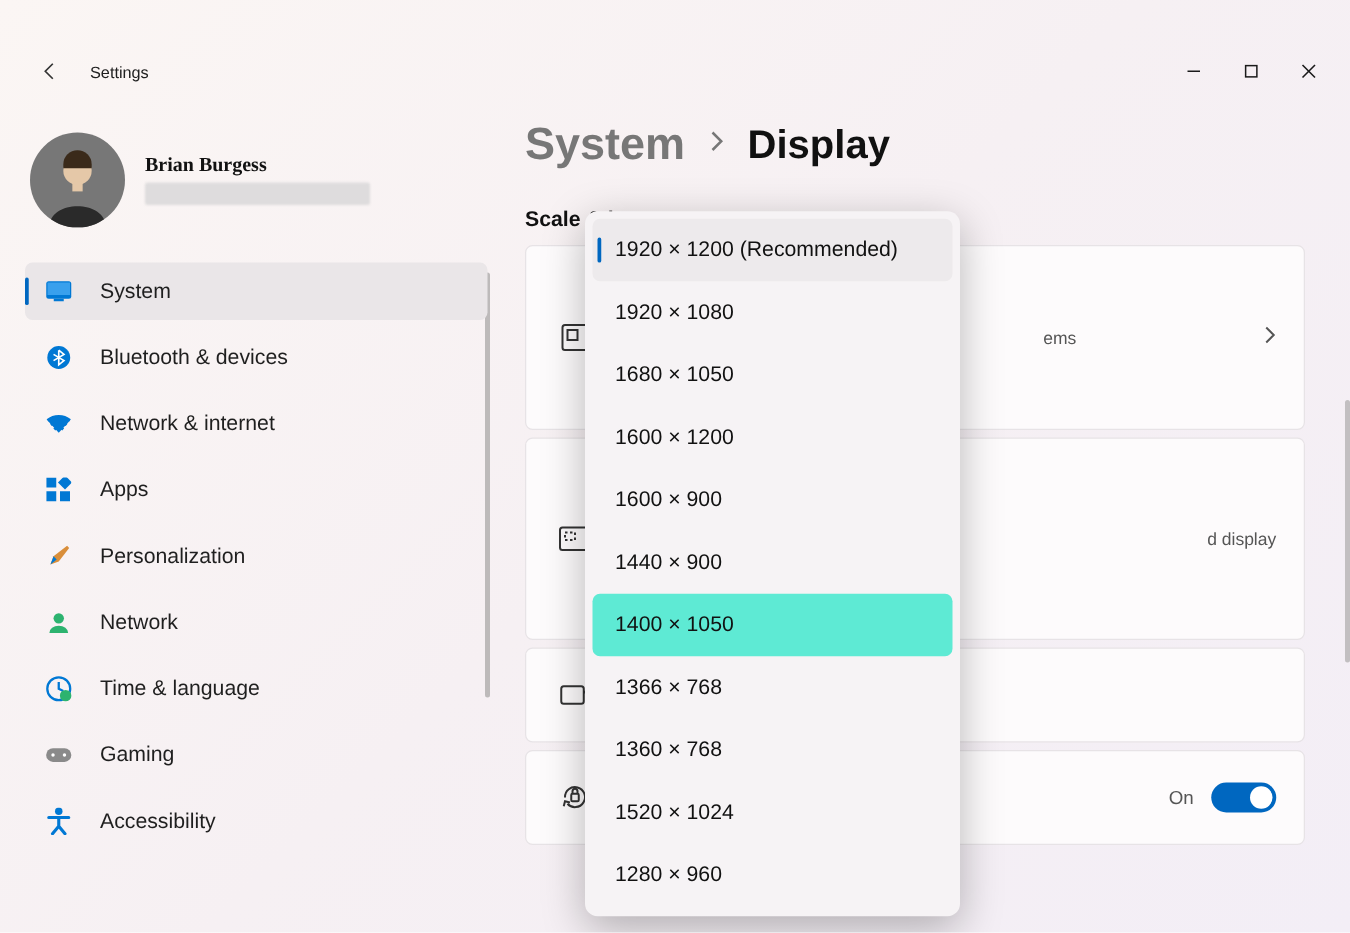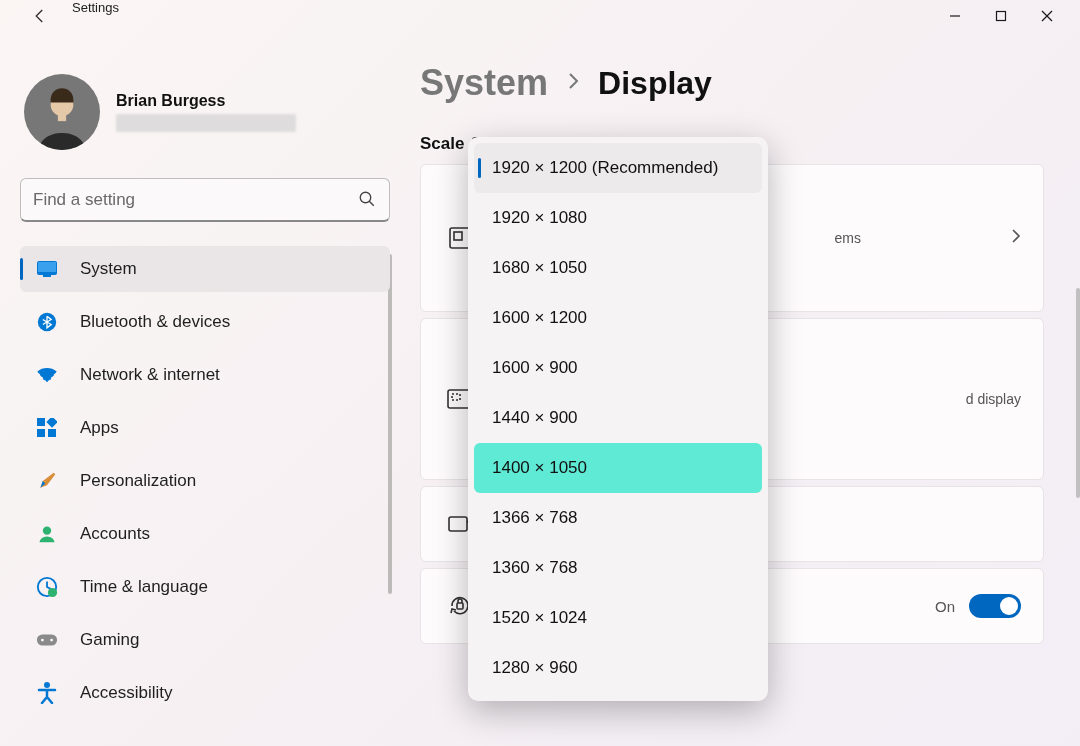--- a/index.html
+++ b/index.html
@@ -3,36 +3,36 @@
 <meta charset="utf-8">
 <style>
   * { box-sizing: border-box; margin: 0; padding: 0; font-family: "Segoe UI", -apple-system, sans-serif; }
   html,body { width:1080px; height:746px; overflow:hidden; }
   body {
     background: linear-gradient(135deg, #fbf6f4 0%, #f6f0f3 50%, #f3eef6 100%);
     position: relative;
   }
 
   
-  .titlebar { height: 50px; display:flex; align-items:flex-start; padding: 0 10px 0 24px; }
+  .titlebar { height: 50px; display:flex; align-items:center; padding: 0 10px 0 24px; margin-top: 32px; }
   .back-arrow { width:32px; height:32px; display:flex; align-items:center; justify-content:center; border-radius:4px; cursor:pointer; }
   .app-title { margin-left:16px; font-size:13px; font-weight:400; color:#202020; }
   .win-controls { margin-left:auto; display:flex; gap:0; }
   .win-btn { width:46px; height:32px; display:flex; align-items:center; justify-content:center; cursor:pointer; }
   .win-btn svg { stroke:#1a1a1a; }
 
   
   .shell { display:flex; height: calc(100% - 50px); }
 
   
   .sidebar { width: 400px; padding: 24px 8px 0 20px; flex-shrink:0; }
   .user-block { display:flex; align-items:center; gap:16px; margin-bottom: 28px; margin-left:4px;}
   .avatar { width:76px; height:76px; border-radius:50%; background:#777 center/cover no-repeat; overflow:hidden; display:flex; align-items:flex-end; justify-content:center; }
   .avatar svg { width:66px; height:66px; }
-  .user-name { font-size:16px; font-weight:700; color:#111; }
+  .user-name { font-size:16px; font-weight:700; color:#111;font-family:Liberation Serif, serif; }
   .user-email { width:180px; height:18px; background:#dedcdd; border-radius:2px; margin-top:4px; filter:blur(1px);}
   .search-wrap { position:relative; margin-bottom:24px; width:370px; }
   .search-input { width:100%; height:44px; border:1px solid #bdbdbd; background:#fbf9fa; border-radius:6px; padding:0 50px 0 12px; font-size:17px; color:#333; outline:none; border-bottom:2px solid #888; }
   .search-input::placeholder { color:#6a6a6a; }
   .search-icon { position:absolute; right:14px; top:12px; }
 
   .nav { width: 370px; position:relative; }
   .nav-scroll { position:absolute; right:-2px; top:8px; width:4px; height:340px; background:#bdbaba; border-radius:2px; }
   .nav-item { display:flex; align-items:center; height:46px; padding-left:16px; border-radius:6px; cursor:pointer; gap:22px; margin-bottom:7px;}
   .nav-item.active { background:#eae6e8; position:relative; }
@@ -114,29 +114,20 @@
             <path d="M10 64 C10 42 54 42 54 64 Z" fill="#2a2a2a"></path>
             <path d="M21 15 a11 11 0 0 1 22 0 v3 h-22z" fill="#3a2a1a"></path>
           </svg>
       </div>
       <div>
         <div class="user-name">Brian Burgess</div>
         <div class="user-email"></div>
       </div>
     </div>
 
-    <div class="search-wrap">
-      <input class="search-input" placeholder="Find a setting" style="">
-      <span class="search-icon">
-        <svg width="18" height="18" viewBox="0 0 24 24" fill="none" stroke="#444" stroke-width="1.8">
-            <circle cx="10" cy="10" r="7"></circle>
-            <line x1="15" y1="15" x2="21" y2="21"></line>
-          </svg>
-      </span>
-    </div>
 
     <div class="nav">
       <div class="nav-scroll"></div>
 
       <div class="nav-item active">
         <span class="nav-icon">
           <svg width="22" height="18" viewBox="0 0 22 18">
               <rect x="1" y="1" width="20" height="14" rx="2" fill="#0078d4"></rect>
               <rect x="2" y="2" width="18" height="10" fill="#39a0ed"></rect>
               <rect x="7" y="15" width="8" height="2" fill="#0078d4"></rect>
@@ -187,21 +178,21 @@
         <span class="nav-label">Personalization</span>
       </div>
 
       <div class="nav-item">
         <span class="nav-icon">
           <svg width="20" height="20" viewBox="0 0 24 24">
               <circle cx="12" cy="8" r="5" fill="#2db36f"></circle>
               <path d="M3 22 a9 7 0 0 1 18 0z" fill="#2db36f"></path>
             </svg>
         </span>
-        <span class="nav-label">Accounts</span>
+        <span class="nav-label">Network</span>
       </div>
 
       <div class="nav-item">
         <span class="nav-icon">
           <svg width="22" height="22" viewBox="0 0 24 24">
               <circle cx="12" cy="12" r="10" fill="none" stroke="#0078d4" stroke-width="2"></circle>
               <path d="M12 6v6l4 2" stroke="#0078d4" stroke-width="2" fill="none"></path>
               <circle cx="18" cy="18" r="5" fill="#2db36f"></circle>
             </svg>
         </span>

